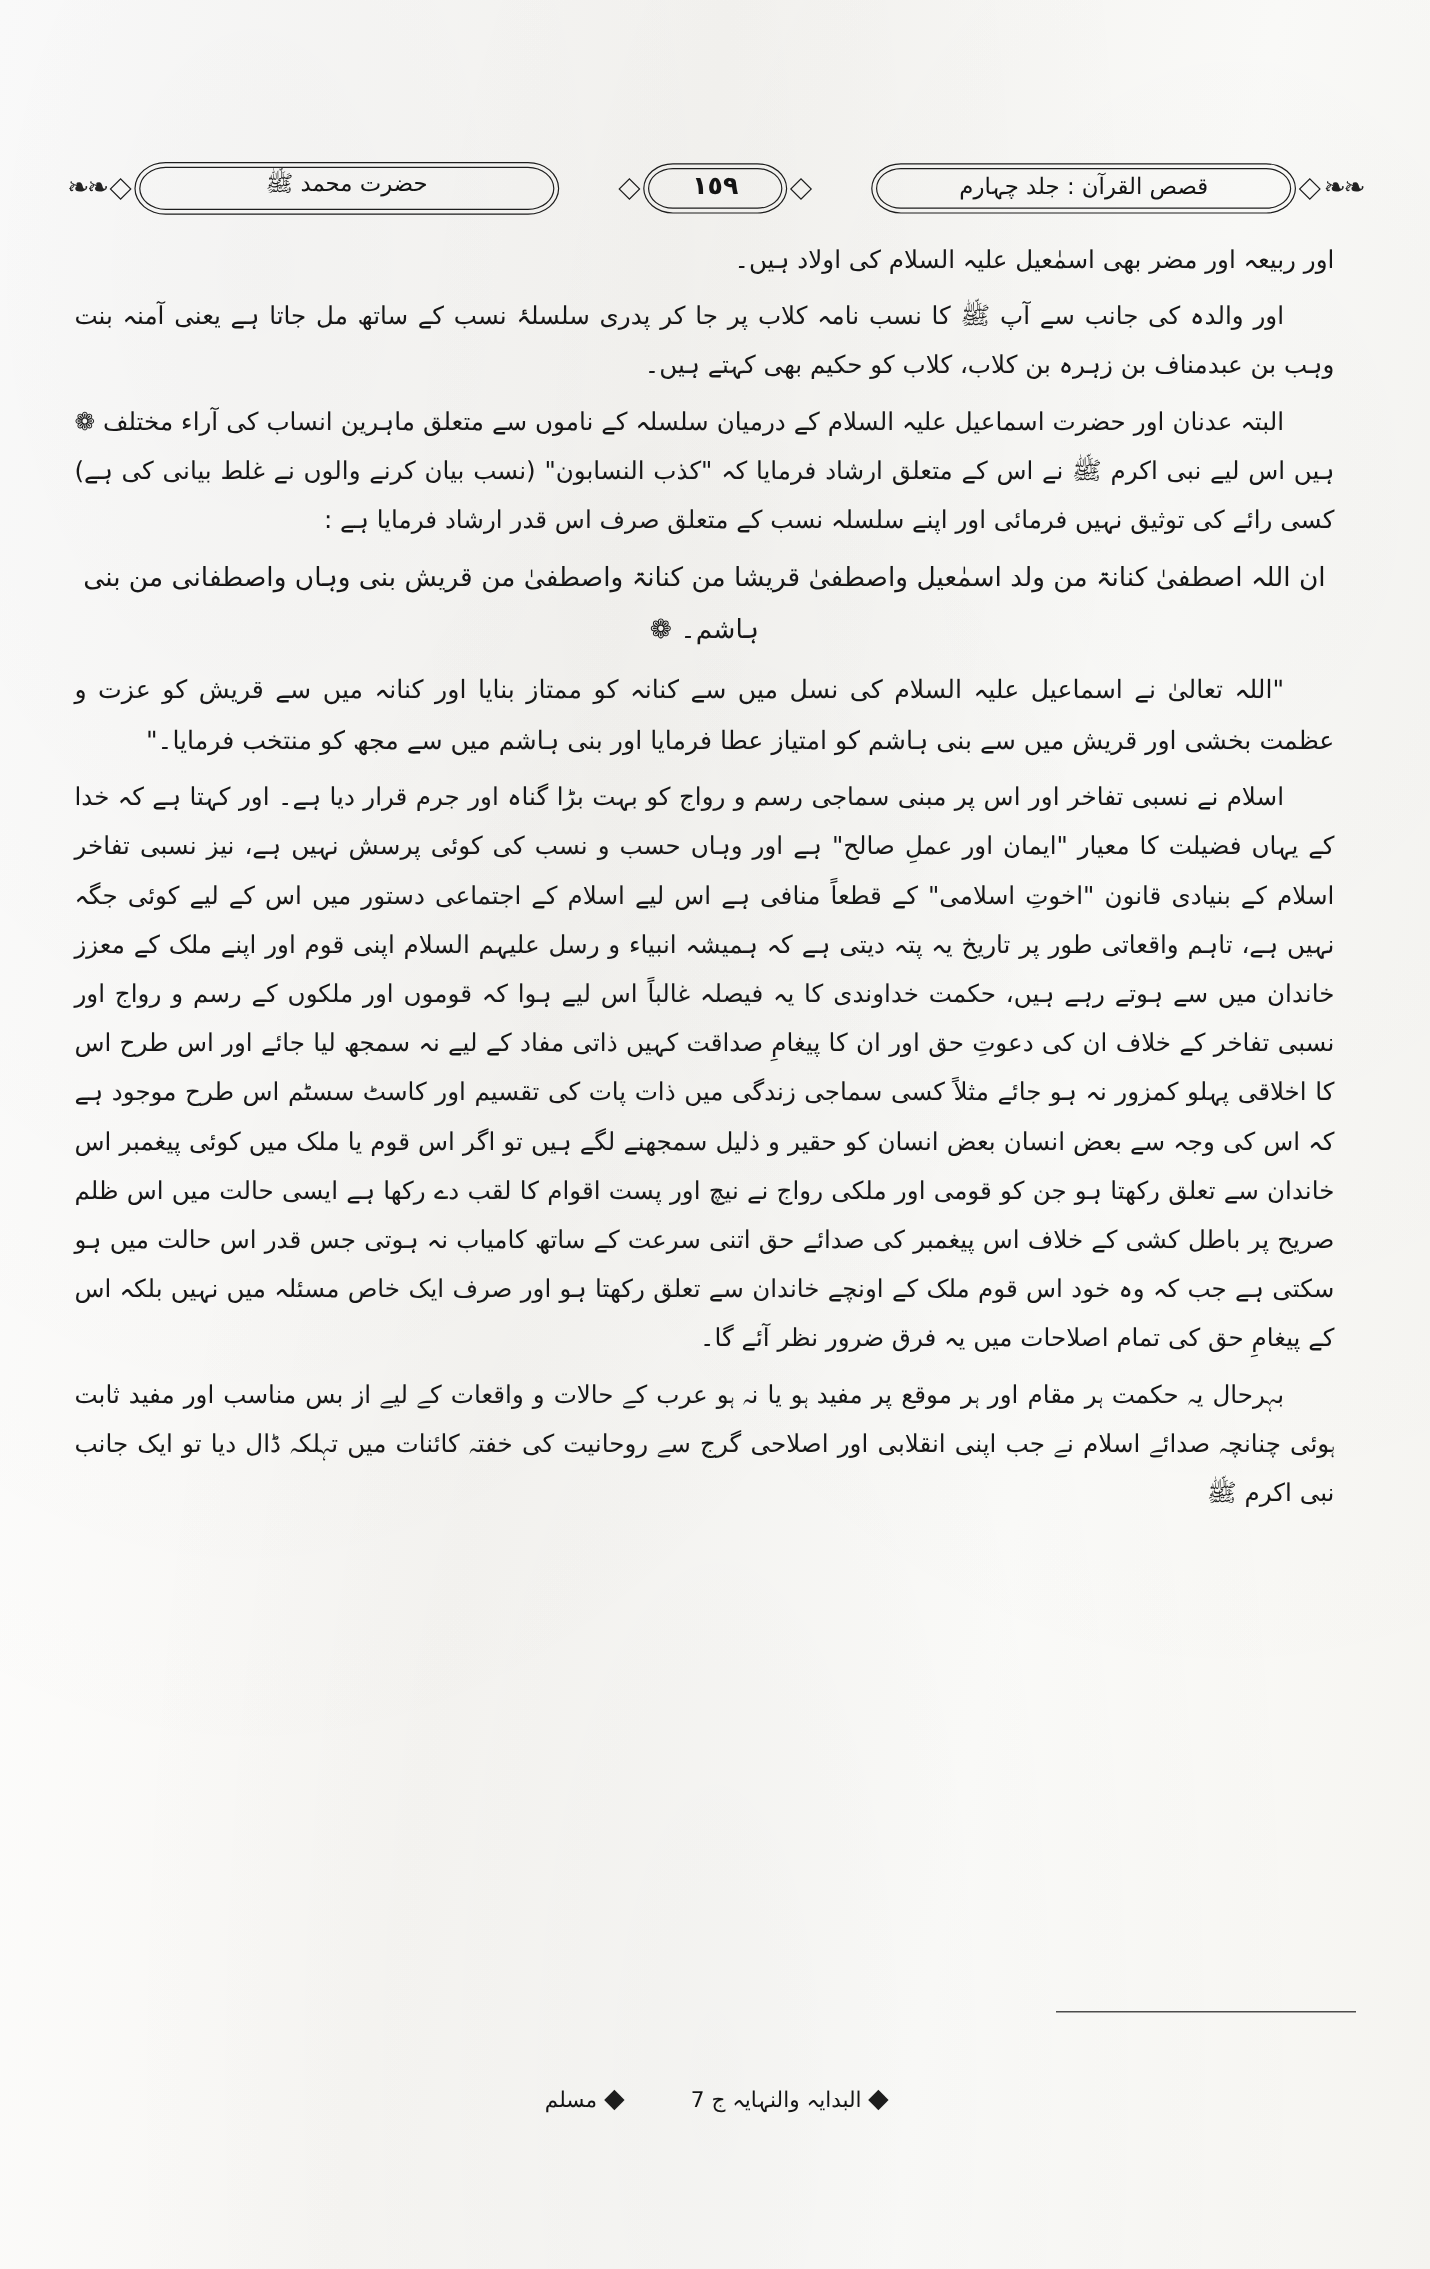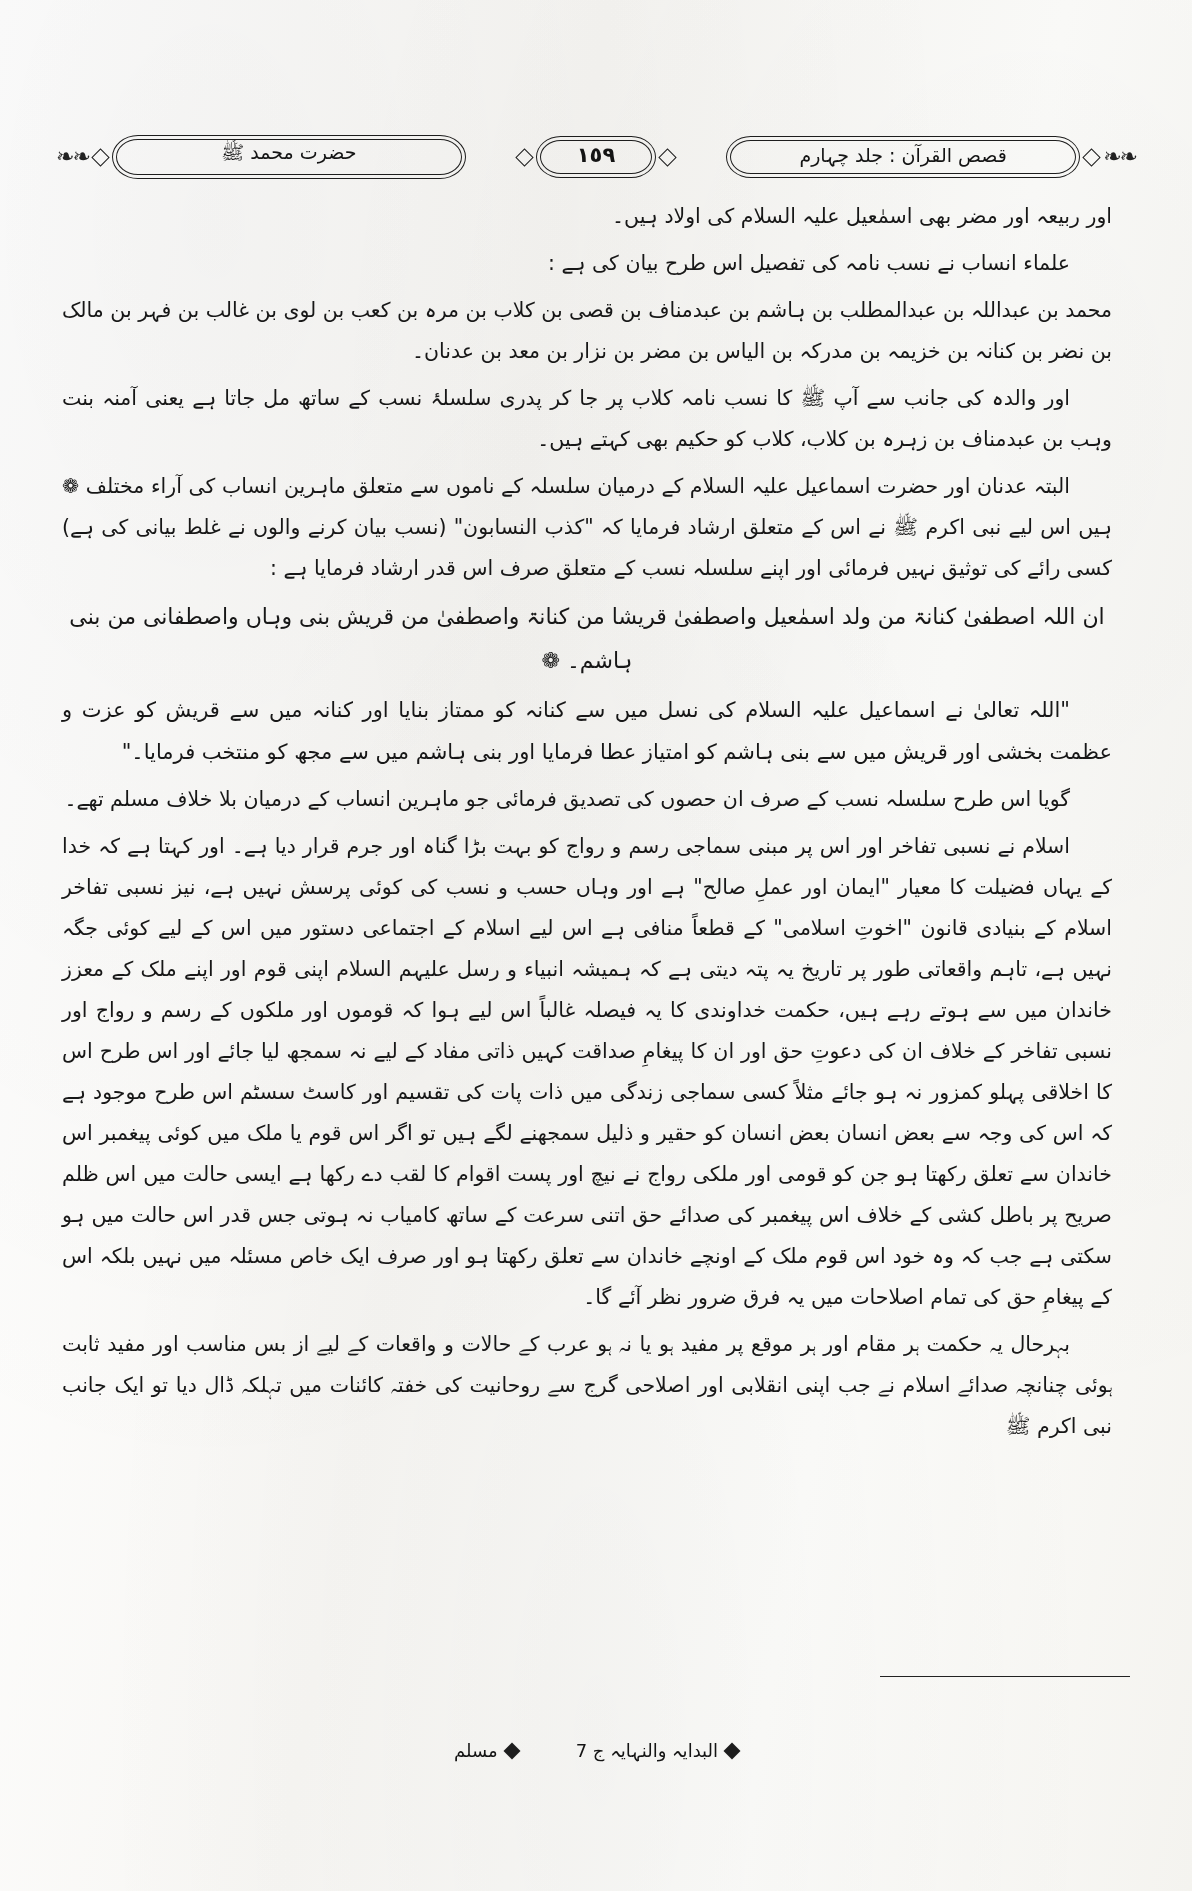--- a/index.html
+++ b/index.html
@@ -182,33 +182,30 @@
       <span class="sq"></span>
       <span class="orn">❧❧</span>
     </div>
 
   </div>
 
   <div class="body">
 
     <p class="line">اور ربیعہ اور مضر بھی اسمٰعیل علیہ السلام کی اولاد ہیں۔</p>
 
-    <p class="line indent">علماء انساب نے نسب نامہ کی تفصیل اس طرح بیان کی ہے :</p>
-
-    <p class="line">محمد بن عبداللہ بن عبدالمطلب بن ہاشم بن عبدمناف بن قصی بن کلاب بن مرہ بن کعب بن لوی بن غالب بن فہر بن مالک بن نضر بن کنانہ بن خزیمہ بن مدرکہ بن الیاس بن مضر بن نزار بن معد بن عدنان۔</p>
+
 
     <p class="line indent">اور والدہ کی جانب سے آپ ﷺ کا نسب نامہ کلاب پر جا کر پدری سلسلۂ نسب کے ساتھ مل جاتا ہے یعنی آمنہ بنت وہب بن عبدمناف بن زہرہ بن کلاب، کلاب کو حکیم بھی کہتے ہیں۔</p>
 
     <p class="line indent">البتہ عدنان اور حضرت اسماعیل علیہ السلام کے درمیان سلسلہ کے ناموں سے متعلق ماہرین انساب کی آراء مختلف ❁ ہیں اس لیے نبی اکرم ﷺ نے اس کے متعلق ارشاد فرمایا کہ "کذب النسابون" (نسب بیان کرنے والوں نے غلط بیانی کی ہے) کسی رائے کی توثیق نہیں فرمائی اور اپنے سلسلہ نسب کے متعلق صرف اس قدر ارشاد فرمایا ہے :</p>
 
     <p class="line arabic">ان اللہ اصطفیٰ کنانۃ من ولد اسمٰعیل واصطفیٰ قریشا من کنانۃ واصطفیٰ من قریش بنی وہاں واصطفانی من بنی ہاشم۔ ❁</p>
 
     <p class="line quote indent">"اللہ تعالیٰ نے اسماعیل علیہ السلام کی نسل میں سے کنانہ کو ممتاز بنایا اور کنانہ میں سے قریش کو عزت و عظمت بخشی اور قریش میں سے بنی ہاشم کو امتیاز عطا فرمایا اور بنی ہاشم میں سے مجھ کو منتخب فرمایا۔"</p>
 
-    <p class="line indent">گویا اس طرح سلسلہ نسب کے صرف ان حصوں کی تصدیق فرمائی جو ماہرین انساب کے درمیان بلا خلاف مسلم تھے۔</p>
 
     <p class="line indent">اسلام نے نسبی تفاخر اور اس پر مبنی سماجی رسم و رواج کو بہت بڑا گناہ اور جرم قرار دیا ہے۔ اور کہتا ہے کہ خدا کے یہاں فضیلت کا معیار "ایمان اور عملِ صالح" ہے اور وہاں حسب و نسب کی کوئی پرسش نہیں ہے، نیز نسبی تفاخر اسلام کے بنیادی قانون "اخوتِ اسلامی" کے قطعاً منافی ہے اس لیے اسلام کے اجتماعی دستور میں اس کے لیے کوئی جگہ نہیں ہے، تاہم واقعاتی طور پر تاریخ یہ پتہ دیتی ہے کہ ہمیشہ انبیاء و رسل علیہم السلام اپنی قوم اور اپنے ملک کے معزز خاندان میں سے ہوتے رہے ہیں، حکمت خداوندی کا یہ فیصلہ غالباً اس لیے ہوا کہ قوموں اور ملکوں کے رسم و رواج اور نسبی تفاخر کے خلاف ان کی دعوتِ حق اور ان کا پیغامِ صداقت کہیں ذاتی مفاد کے لیے نہ سمجھ لیا جائے اور اس طرح اس کا اخلاقی پہلو کمزور نہ ہو جائے مثلاً کسی سماجی زندگی میں ذات پات کی تقسیم اور کاسٹ سسٹم اس طرح موجود ہے کہ اس کی وجہ سے بعض انسان بعض انسان کو حقیر و ذلیل سمجھنے لگے ہیں تو اگر اس قوم یا ملک میں کوئی پیغمبر اس خاندان سے تعلق رکھتا ہو جن کو قومی اور ملکی رواج نے نیچ اور پست اقوام کا لقب دے رکھا ہے ایسی حالت میں اس ظلم صریح پر باطل کشی کے خلاف اس پیغمبر کی صدائے حق اتنی سرعت کے ساتھ کامیاب نہ ہوتی جس قدر اس حالت میں ہو سکتی ہے جب کہ وہ خود اس قوم ملک کے اونچے خاندان سے تعلق رکھتا ہو اور صرف ایک خاص مسئلہ میں نہیں بلکہ اس کے پیغامِ حق کی تمام اصلاحات میں یہ فرق ضرور نظر آئے گا۔</p>
 
     <p class="line indent">بہرحال یہ حکمت ہر مقام اور ہر موقع پر مفید ہو یا نہ ہو عرب کے حالات و واقعات کے لیے از بس مناسب اور مفید ثابت ہوئی چنانچہ صدائے اسلام نے جب اپنی انقلابی اور اصلاحی گرج سے روحانیت کی خفتہ کائنات میں تہلکہ ڈال دیا تو ایک جانب نبی اکرم ﷺ</p>
 
   </div>
 
   <div class="footnote-rule"></div>
 
   <div class="footnotes">

